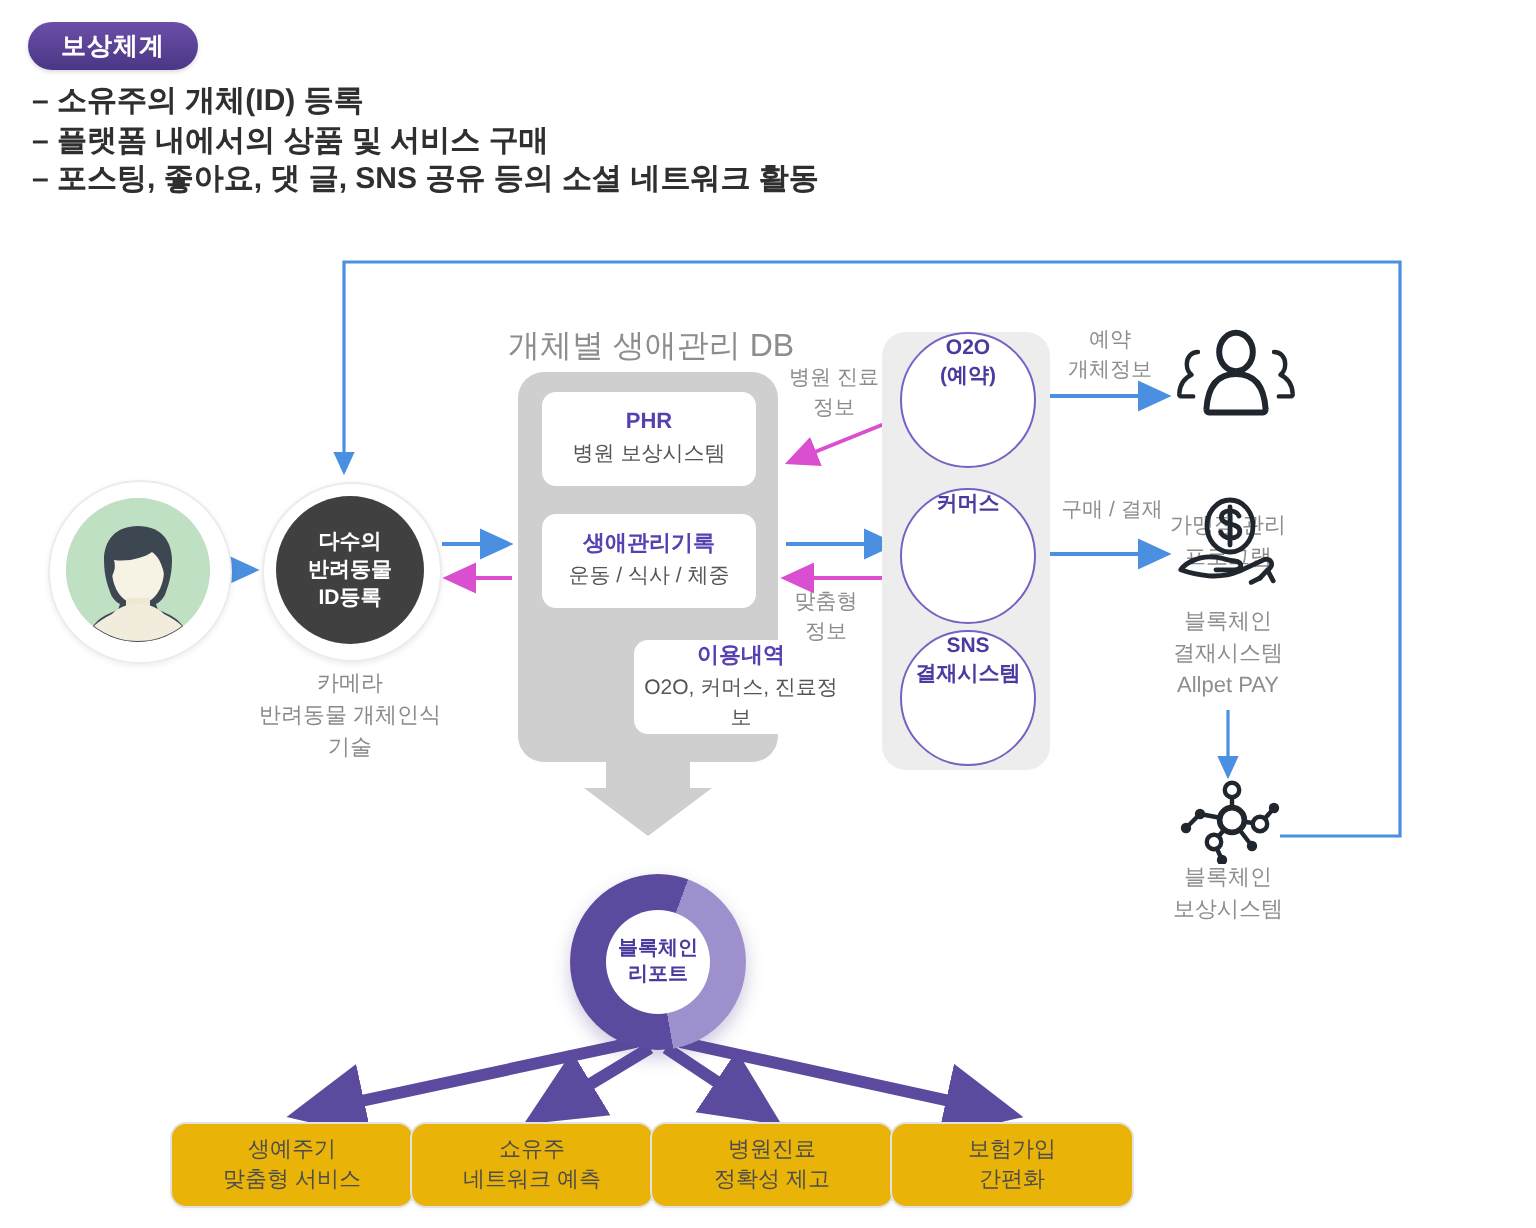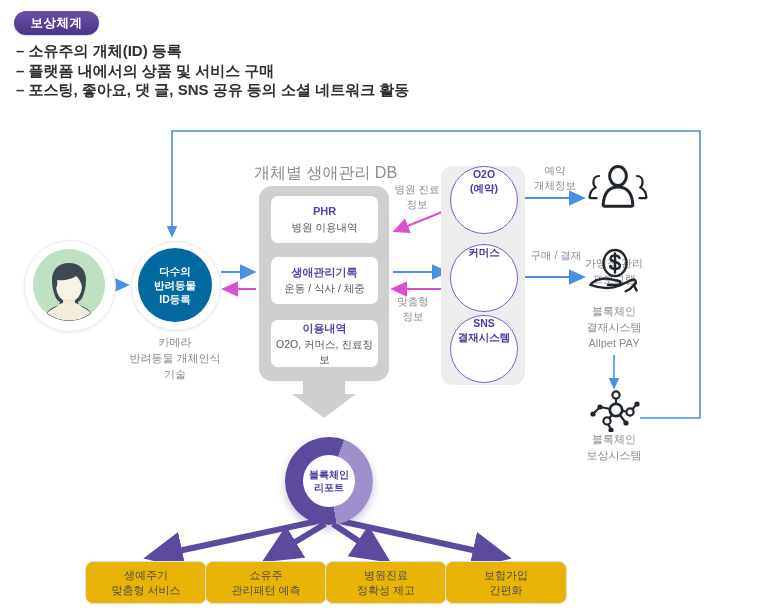--- a/index.html
+++ b/index.html
@@ -45,21 +45,21 @@
   }
 
   
   .idring{
     position:absolute;left:131px;top:241px;width:88px;height:88px;
     border-radius:50%;background:#fff;border:1px solid #ececec;
     box-shadow:0 1px 3px rgba(0,0,0,.08);
   }
   .idcircle{
     position:absolute;left:138px;top:248px;width:74px;height:74px;
-    border-radius:50%;background:#0369a1;
+    border-radius:50%;background:#404040;
     display:flex;flex-direction:column;align-items:center;justify-content:center;
     color:#fff;font-size:10.5px;font-weight:bold;line-height:14px;text-align:center;
   }
   .idcaption{
     position:absolute;left:105px;top:334px;width:140px;
     text-align:center;font-size:11px;color:#8a8a8a;line-height:16px;
   }
 
   
   .db-title{
@@ -81,21 +81,21 @@
   .db-card{
     position:absolute;left:271px;width:107px;
     background:#fff;border-radius:7px;
     display:flex;flex-direction:column;align-items:center;justify-content:center;
     text-align:center;
   }
   .db-card .t{font-size:11px;font-weight:bold;color:#5840b0;line-height:15px;}
   .db-card .s{font-size:10.5px;color:#555;line-height:15px;margin-top:1px;}
   #card0{top:196px;height:47px;}
   #card1{top:257px;height:47px;}
-  #card2{top:320px;height:47px;}
+  #card2{top:320px;height:47px;margin-left:46px;}
 
   
   .chan-bg{
     position:absolute;left:441px;top:166px;width:84px;height:219px;
     background:#ededed;border-radius:12px;
   }
   .chan{
     position:absolute;left:450px;width:66px;height:66px;border-radius:50%;
     background:#fff;border:1.4px solid #7a5fc4;
     display:flex;flex-direction:column;align-items:center;justify-content:flex-start;
@@ -221,21 +221,21 @@
     <div>기술</div>
   </div>
 
   <div class="db-title">개체별 생애관리 DB</div>
   <div class="db-body"></div>
   <div class="db-arrow"></div>
   <div class="db-arrow-tip"></div>
 
   <div class="db-card" id="card0">
     <span class="t">PHR</span>
-    <span class="s">병원 이용내역</span>
+    <span class="s">병원 보상시스템</span>
   </div>
   <div class="db-card" id="card1">
     <span class="t">생애관리기록</span>
     <span class="s">운동 / 식사 / 체중</span>
   </div>
   <div class="db-card" id="card2">
     <span class="t">이용내역</span>
     <span class="s">O2O, 커머스, 진료정보</span>
   </div>
 
@@ -342,21 +342,21 @@
     <span>블록체인</span>
     <span>리포트</span>
   </div>
 
   <div class="rbox" id="rbox0">
     <span>생예주기</span>
     <span>맞춤형 서비스</span>
   </div>
   <div class="rbox" id="rbox1">
     <span>쇼유주</span>
-    <span>관리패턴 예측</span>
+    <span>네트워크 예측</span>
   </div>
   <div class="rbox" id="rbox2">
     <span>병원진료</span>
     <span>정확성 제고</span>
   </div>
   <div class="rbox" id="rbox3">
     <span>보험가입</span>
     <span>간편화</span>
   </div>
 

